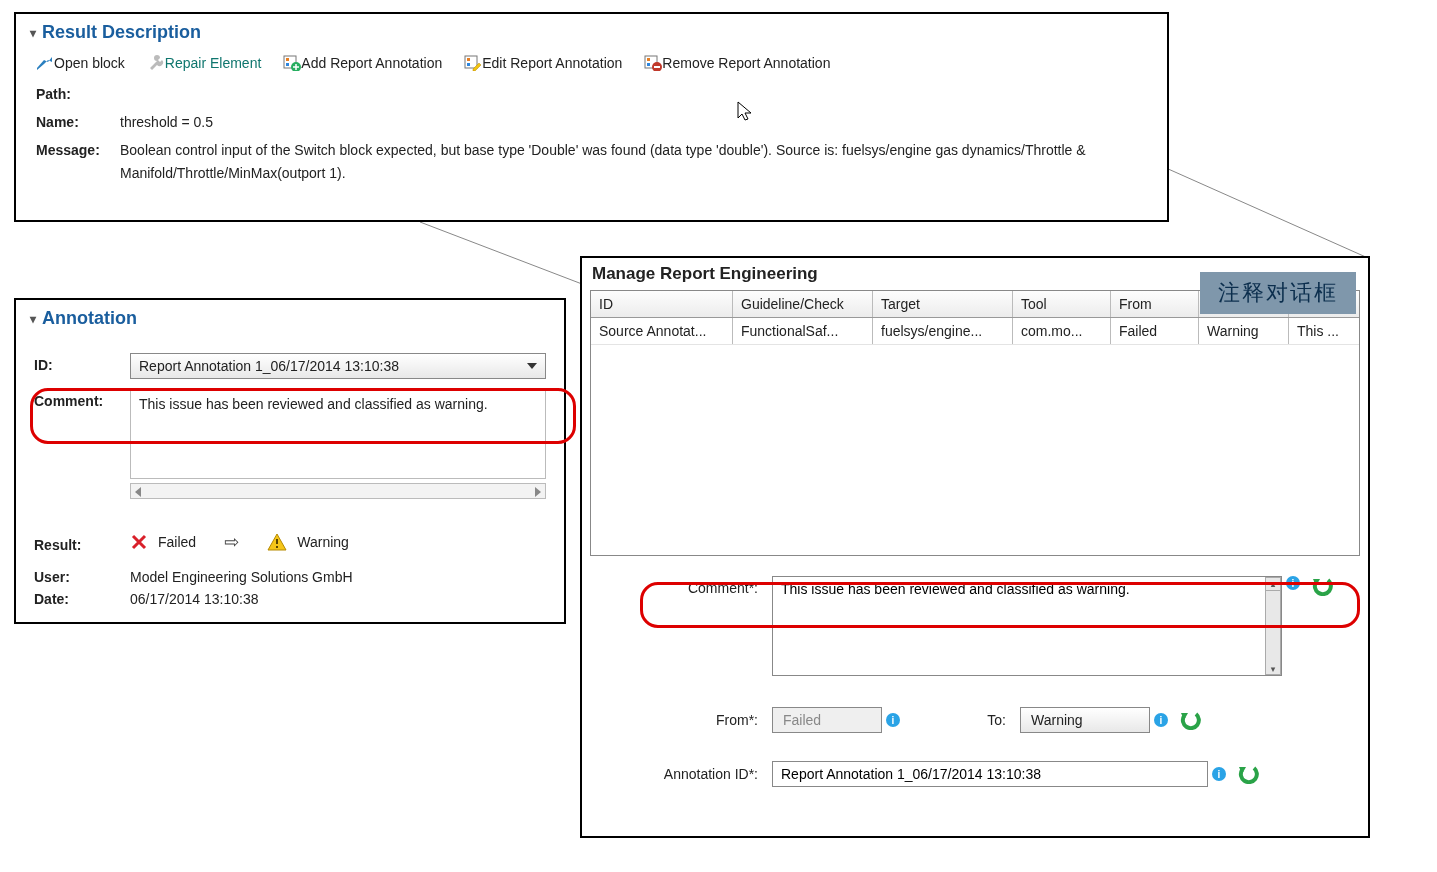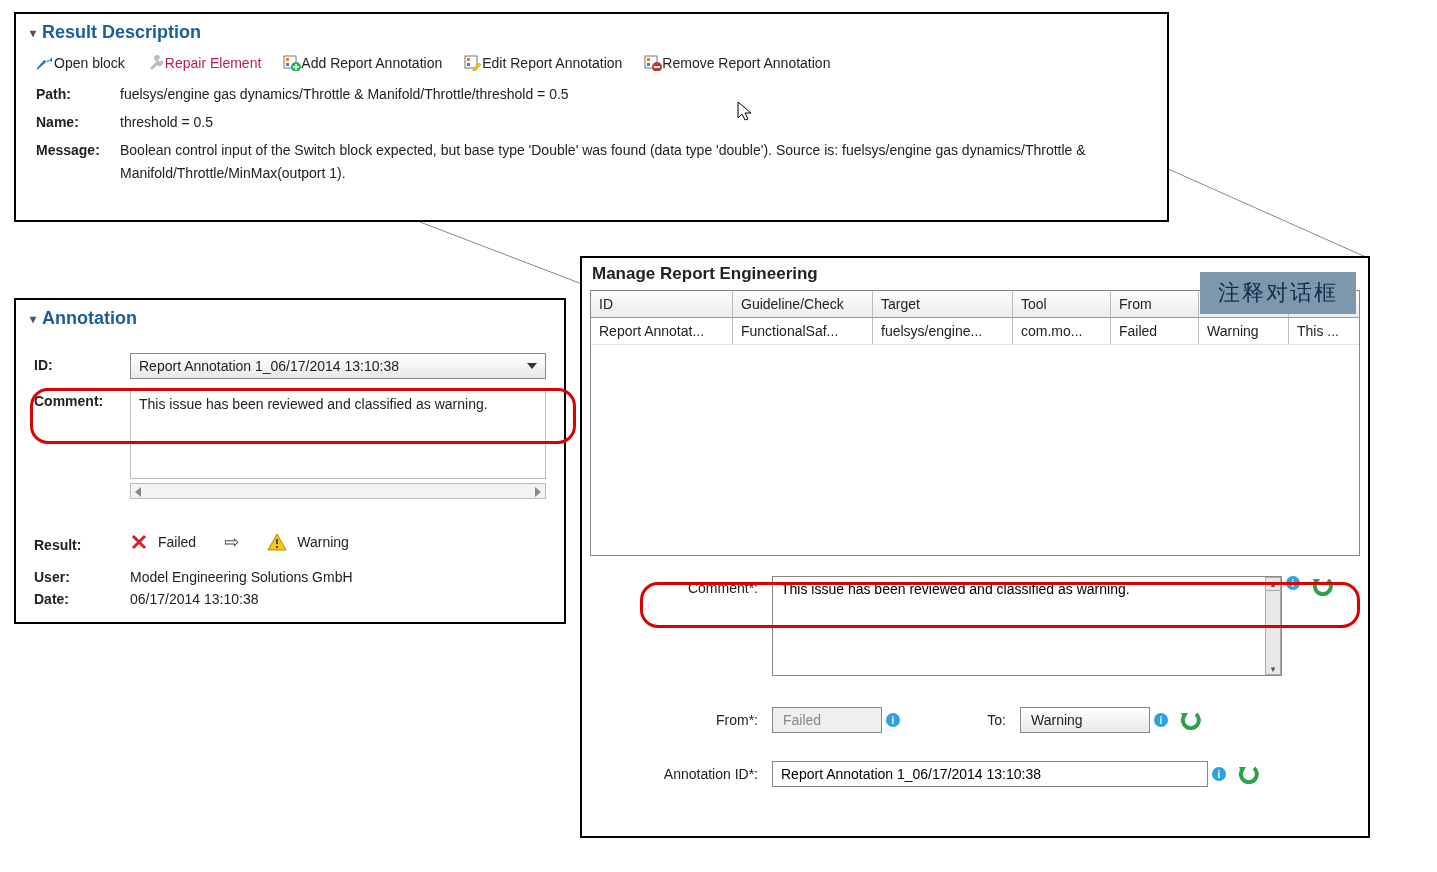--- a/index.html
+++ b/index.html
@@ -2,21 +2,21 @@
 <html><head>
 <meta charset="utf-8">
 <style>
   *{box-sizing:border-box;margin:0;padding:0;}
   body{font-family:"Segoe UI",Tahoma,Arial,sans-serif;font-size:14px;color:#222;background:#fff;width:1437px;height:872px;position:relative;}
   .panel{position:absolute;border:2px solid #000;background:#fff;}
   .panel-hdr{color:#1a5e9e;font-weight:600;font-size:18px;padding:8px 14px 6px;display:flex;align-items:center;gap:6px;}
   .panel-hdr .tri{color:#555;font-size:12px;}
   .toolbar{display:flex;gap:22px;padding:6px 20px 10px;align-items:center;}
   .tbtn{display:inline-flex;align-items:center;cursor:default;}
-  .tbtn.disabled{color:#be185d;}
+  .tbtn.disabled{color:#0f766e;}
   .kv{display:flex;padding:2px 20px;line-height:1.7;}
   .kv .k{width:84px;font-weight:600;}
   .kv .v{flex:1;}
   svg{flex:none;}
 
   #result-desc{left:14px;top:12px;width:1155px;height:210px;}
 
   #annotation{left:14px;top:298px;width:552px;height:326px;}
   #annotation .body{padding:8px 18px;}
   .row{display:flex;align-items:flex-start;margin-top:10px;}
@@ -107,21 +107,20 @@
           <rect x="3" y="3" width="3" height="3" fill="#e67e22"></rect>
           <rect x="3" y="8" width="3" height="3" fill="#2e86de"></rect>
           <circle cx="13" cy="12" r="5" fill="#c0392b"></circle>
           <rect x="10" y="11" width="6" height="2" fill="#fff"></rect>
         </svg>
       <span>Remove Report Annotation</span>
     </span>
   </div>
   <div class="kv">
       <div class="k">Path:</div>
-      <div class="v">fuelsys/engine gas dynamics/Throttle &amp; Manifold/Throttle/threshold = 0.5</div>
     </div>
   <div class="kv">
       <div class="k">Name:</div>
       <div class="v">threshold = 0.5</div>
     </div>
   <div class="kv">
       <div class="k">Message:</div>
       <div class="v">Boolean control input of the Switch block expected, but base type 'Double' was found (data type 'double'). Source is: fuelsys/engine gas dynamics/Throttle &amp; Manifold/Throttle/MinMax(outport 1).</div>
     </div>
 </div>
@@ -186,21 +185,21 @@
     <div class="thead">
       <div class="c1">ID</div>
       <div class="c2">Guideline/Check</div>
       <div class="c3">Target</div>
       <div class="c4">Tool</div>
       <div class="c5">From</div>
       <div class="c6">To</div>
       <div class="c7">Com...</div>
     </div>
     <div class="trow">
-      <div class="c1">Report Annotat...</div>
+      <div class="c1">Source Annotat...</div>
       <div class="c2">FunctionalSaf...</div>
       <div class="c3">fuelsys/engine...</div>
       <div class="c4">com.mo...</div>
       <div class="c5">Failed</div>
       <div class="c6">Warning</div>
       <div class="c7">This ...</div>
     </div>
   </div>
 
   <div class="form">

